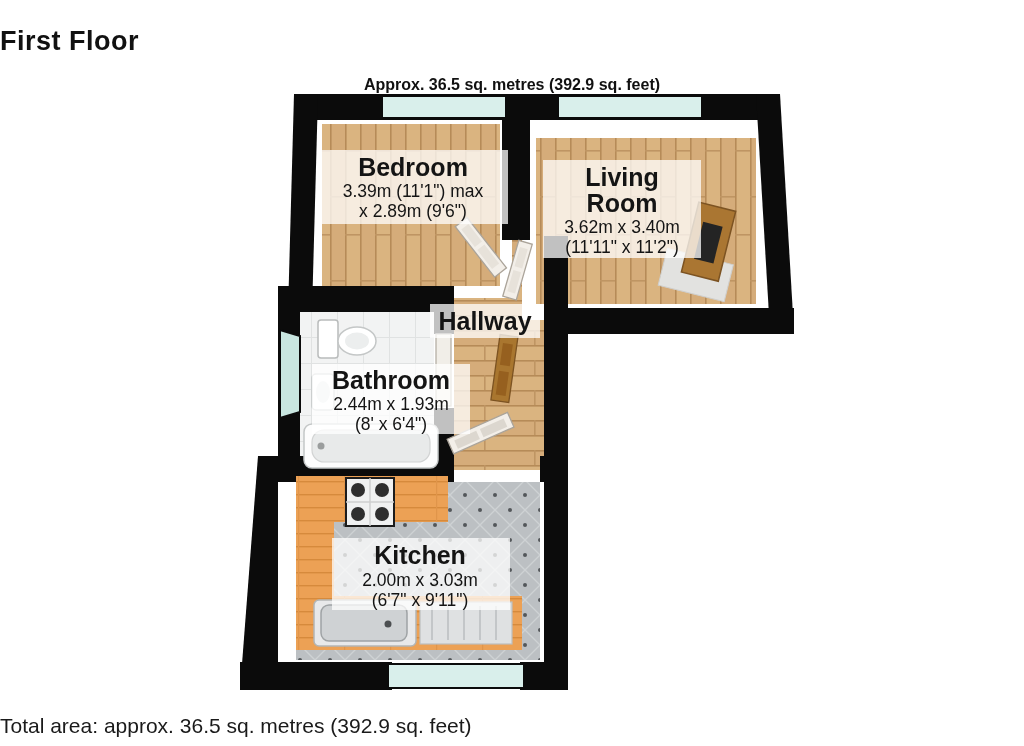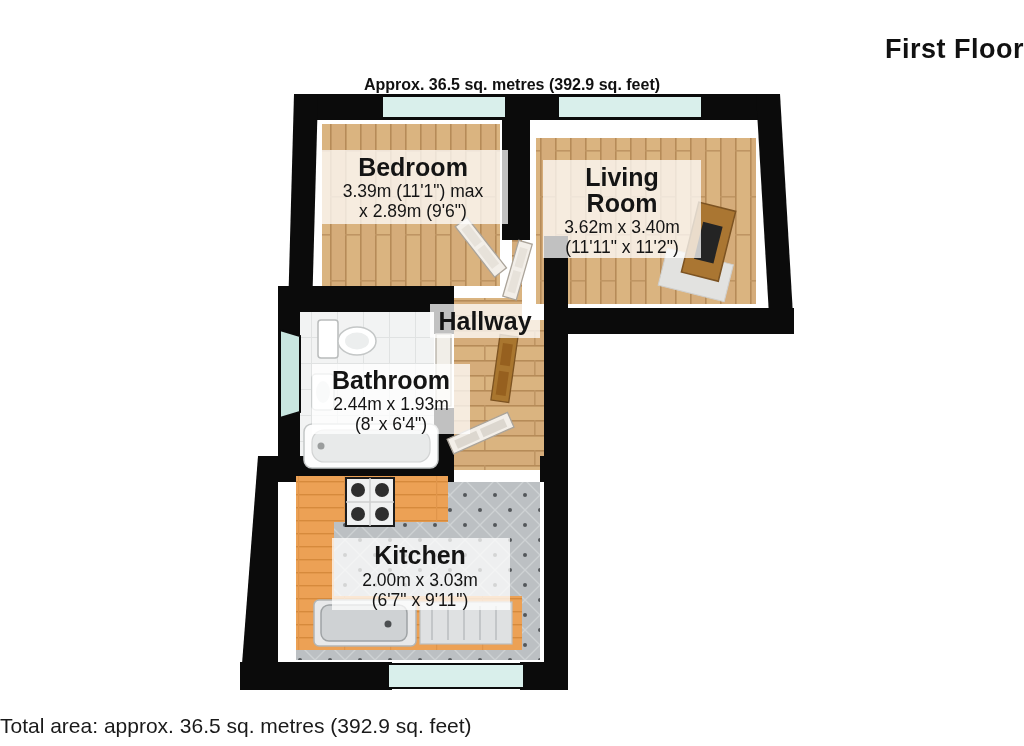--- a/index.html
+++ b/index.html
@@ -1,21 +1,21 @@
 <!DOCTYPE html>
 <html><head>
 <meta charset="utf-8">
 <style>
   html,body{margin:0;padding:0;background:#ffffff;}
   .page{
     position:relative;width:1024px;height:746px;background:#ffffff;overflow:hidden;
     font-family:"Liberation Sans",sans-serif;color:#111;
   }
   .title{
-    position:absolute;top:34px;left:0;width:100%;text-align:right;
+    position:absolute;top:26px;left:0;width:100%;text-align:left;
     font-size:27px;font-weight:bold;letter-spacing:0.5px;
   }
   .subtitle{
     position:absolute;top:76px;left:0;width:100%;text-align:center;
     font-size:16px;font-weight:bold;
   }
   .footer{
     position:absolute;top:714px;left:0;width:100%;text-align:left;
     font-size:21px;font-weight:normal;color:#1a1a1a;
   }

